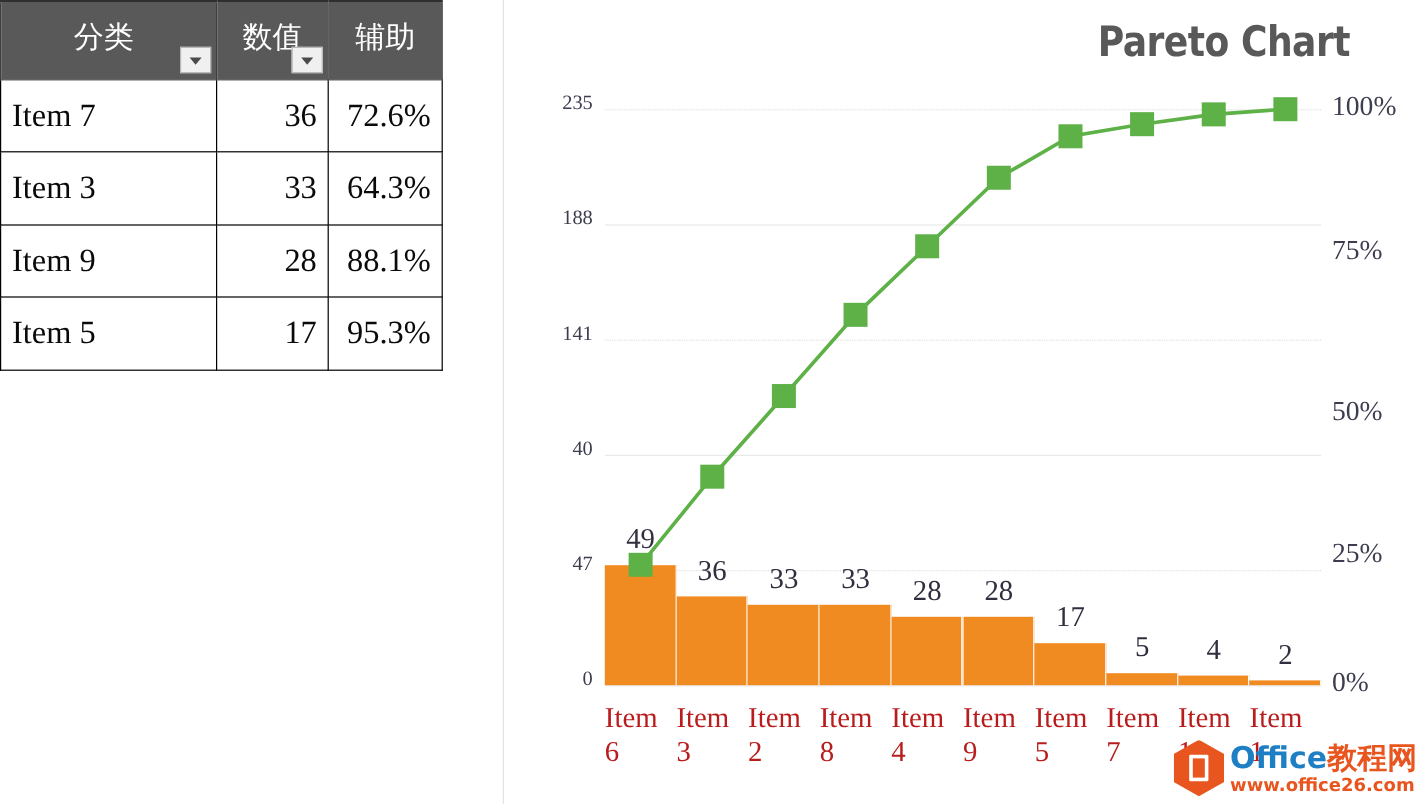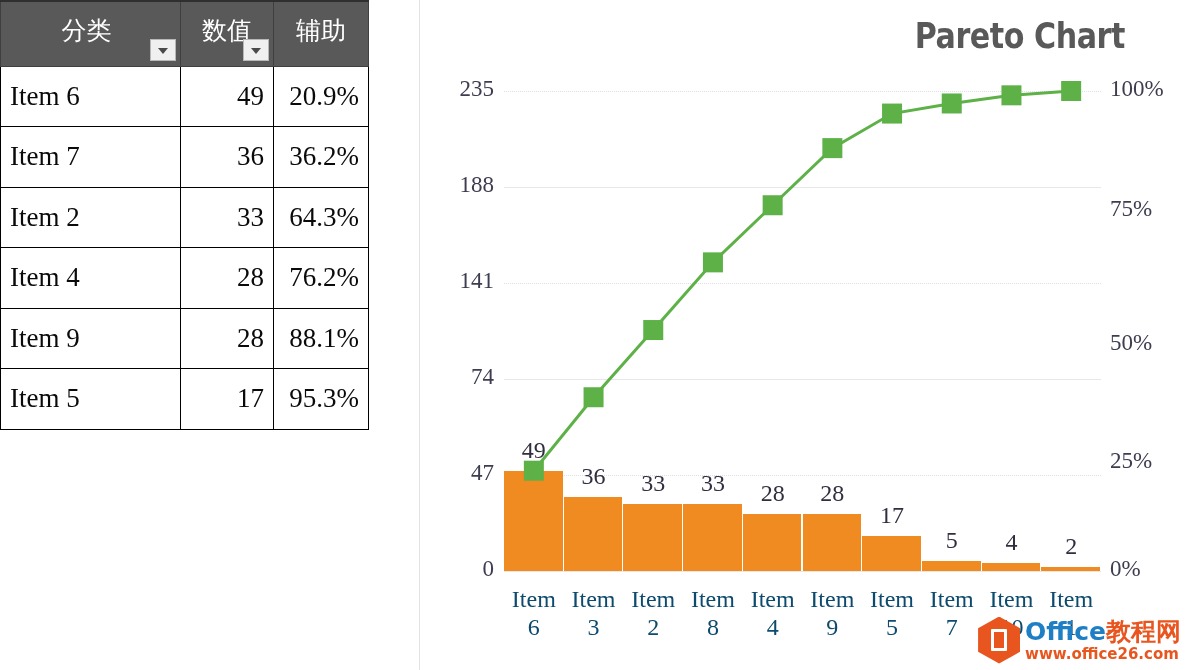--- a/index.html
+++ b/index.html
@@ -102,21 +102,21 @@
     position:absolute;left:0;width:100%;
     height:1px;background:#e8e8e8;
   }
   .gridline.dotted{
     background:none;
     border-top:1px dotted #e0e0e0;
     height:0;
   }
   .yleft{
     position:absolute;left:0;width:74px;
-    text-align:right;font-size:23px;color:#3d3d50;
+    text-align:right;font-size:17px;color:#3d3d50;
     white-space:nowrap;
   }
   .yright{
     position:absolute;left:690px;width:70px;
     text-align:left;font-size:23px;color:#3d3d50;
     white-space:nowrap;
   }
 
   
   .bars{position:absolute;left:0;bottom:0;width:100%;height:100%;}
@@ -131,22 +131,22 @@
     font-size:24px;color:#2f2f3f;
     text-align:center;white-space:nowrap;
   }
 
   
   .linesvg{position:absolute;left:0;top:0;width:597px;height:480px;overflow:visible;}
 
   
   .xlab{
     position:absolute;
-    font-size:24px;color:#0c4a6e;
-    text-align:center;line-height:1.18;
+    font-size:24px;color:#b91c1c;
+    text-align:left;line-height:1.18;
     white-space:normal;
   }
   .xlab .l1{display:block;}
   .xlab .l2{display:block;}
 
   
   .watermark{
     position:absolute;right:4px;bottom:2px;
     display:flex;align-items:center;
     height:56px;
@@ -205,38 +205,28 @@
             <span class="th-inner">数值</span>
             <span class="filter-btn"></span>
           </th>
           <th class="col-aux">
             <span class="th-inner">辅助</span>
           </th>
         </tr>
       </thead>
       <tbody>
         <tr>
-          <td class="cat">Item 6</td>
-          <td class="val">49</td>
-          <td class="pct">20.9%</td>
-        </tr>
-        <tr>
           <td class="cat">Item 7</td>
           <td class="val">36</td>
-          <td class="pct">36.2%</td>
-        </tr>
-        <tr>
-          <td class="cat">Item 2</td>
+          <td class="pct">72.6%</td>
+        </tr>
+        <tr>
+          <td class="cat">Item 3</td>
           <td class="val">33</td>
           <td class="pct">64.3%</td>
-        </tr>
-        <tr>
-          <td class="cat">Item 4</td>
-          <td class="val">28</td>
-          <td class="pct">76.2%</td>
         </tr>
         <tr>
           <td class="cat">Item 9</td>
           <td class="val">28</td>
           <td class="pct">88.1%</td>
         </tr>
         <tr>
           <td class="cat">Item 5</td>
           <td class="val">17</td>
           <td class="pct">95.3%</td>
@@ -245,21 +235,21 @@
     </table>
   </div>
 
   <div class="chart-panel">
 
     <div class="chart-title">Pareto Chart</div>
 
     <div id="axis-left-layer">
         <div class="yleft" style="top: 556px;">0</div>
         <div class="yleft" style="top: 460px;">47</div>
-        <div class="yleft" style="top: 364px;">74</div>
+        <div class="yleft" style="top: 364px;">40</div>
         <div class="yleft" style="top: 268px;">141</div>
         <div class="yleft" style="top: 172px;">188</div>
         <div class="yleft" style="top: 76px;">235</div>
       </div>
     <div id="axis-right-layer">
         <div class="yright" style="top: 556px;">0%</div>
         <div class="yright" style="top: 436px; margin-top: 12px;">25%</div>
         <div class="yright" style="top: 316px; margin-top: 14px;">50%</div>
         <div class="yright" style="top: 196px;">75%</div>
         <div class="yright" style="top: 76px;">100%</div>

